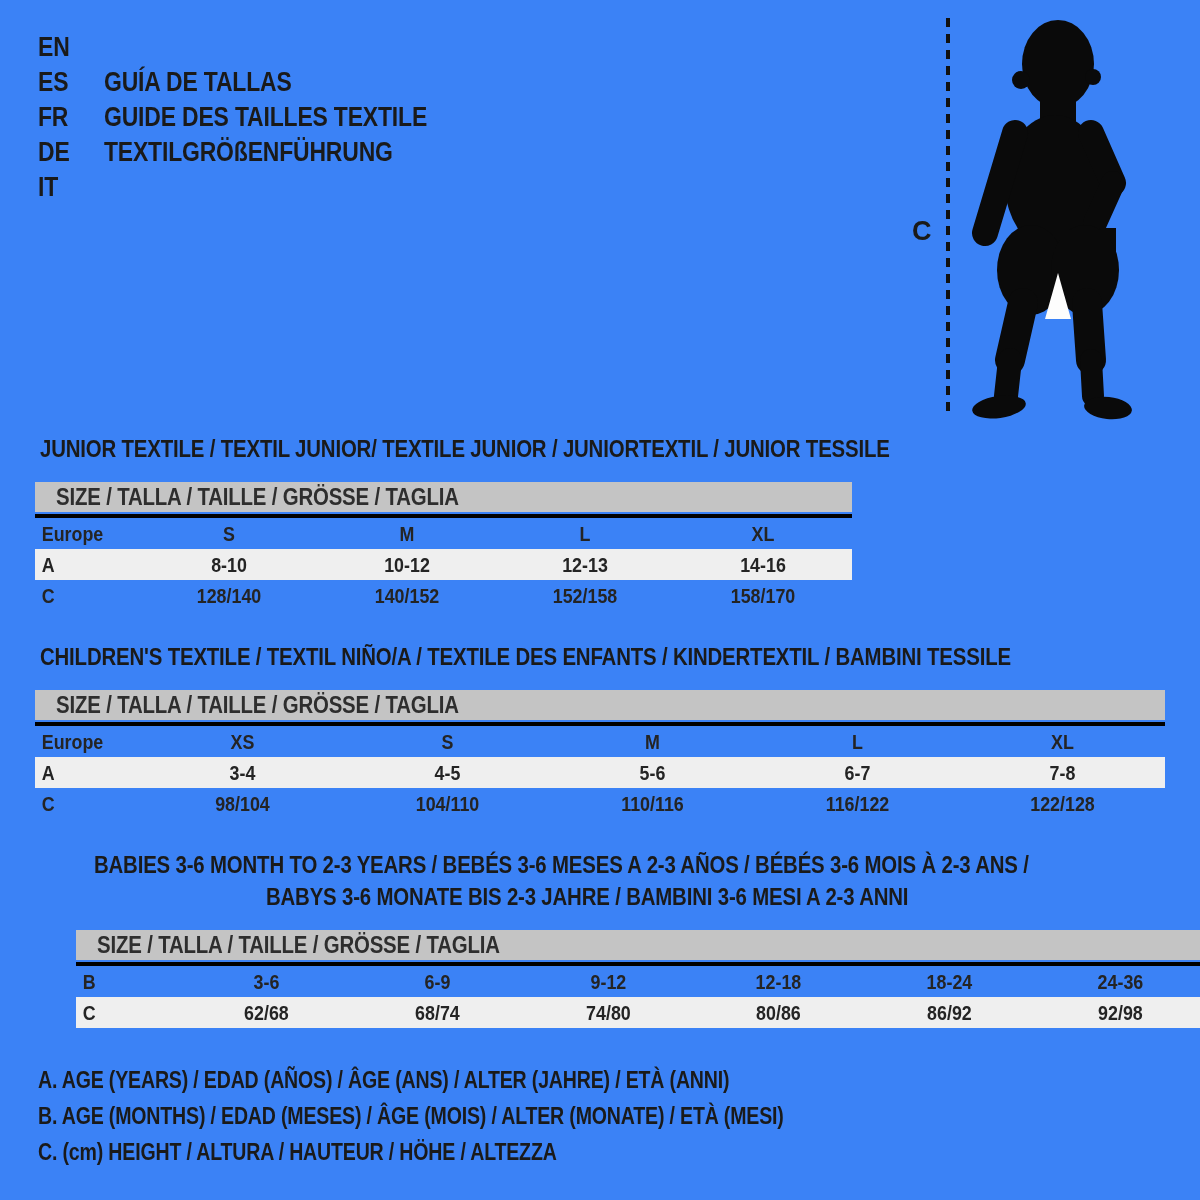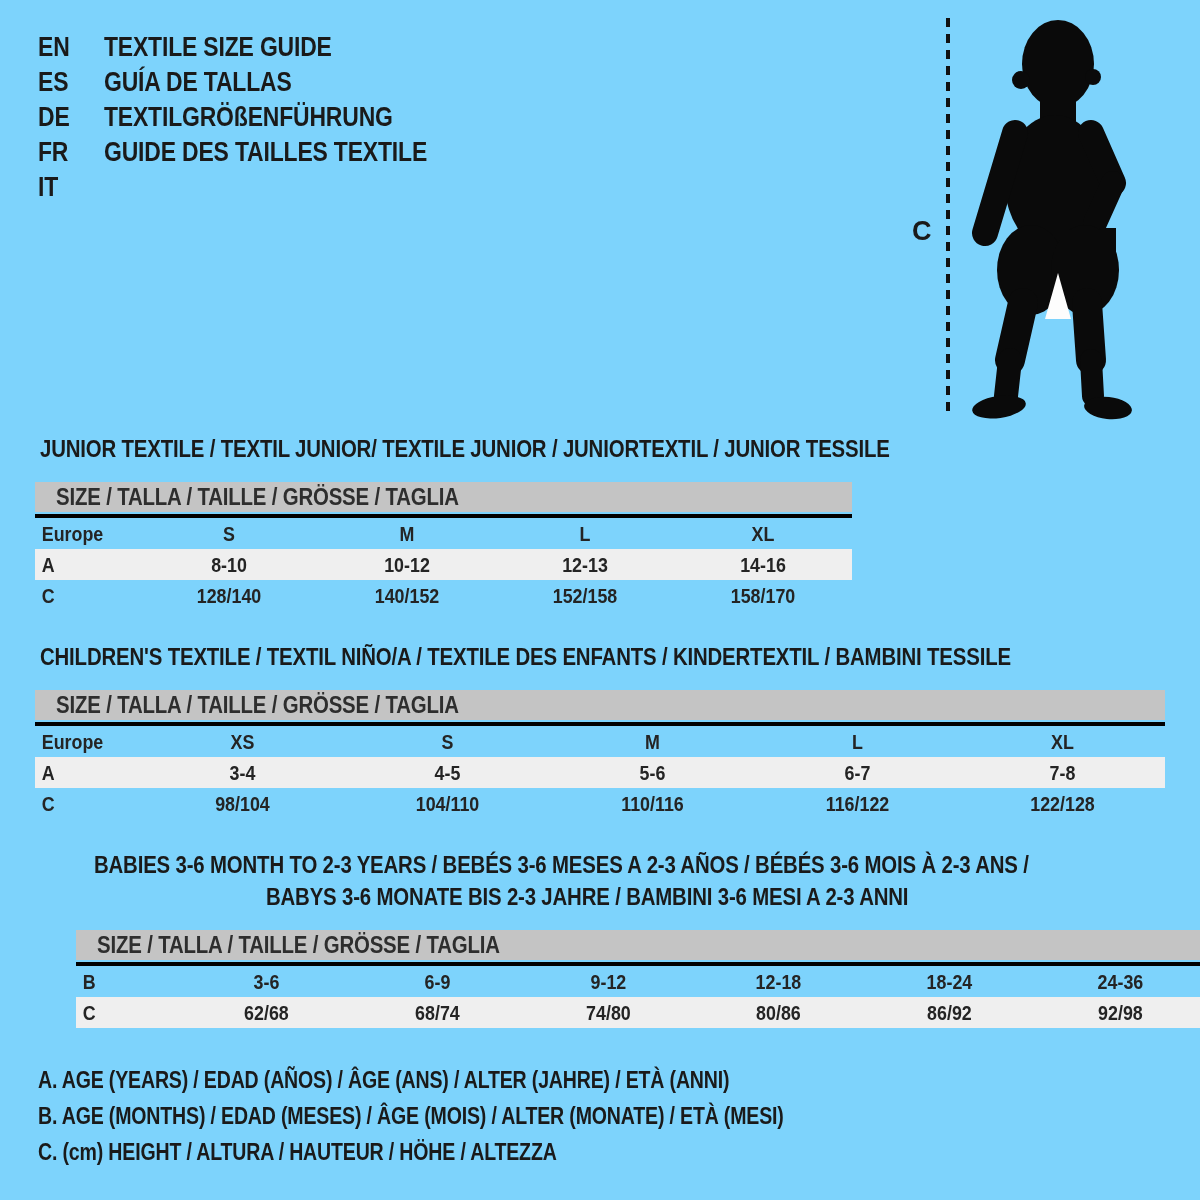--- a/index.html
+++ b/index.html
@@ -1,19 +1,19 @@
 <!DOCTYPE html>
 <html><head>
 <meta charset="utf-8">
 <style>
   * { margin:0; padding:0; box-sizing:border-box; }
   html,body { background:#ffffff; }
   .canvas {
     position:relative; width:1200px; height:1200px;
-    background:#7dd3fc; color:#1a1a1a; overflow:hidden;
+    background:#3b82f6; color:#1a1a1a; overflow:hidden;
     font-family:"Liberation Sans", sans-serif;
   }
   
   .cnd  { display:inline-block; transform:scaleX(0.85); transform-origin:0 50%; white-space:nowrap; letter-spacing:-0.2px; }
 
   
   .lang-block { position:absolute; left:38px; top:30px; }
   .lang-row   { display:flex; height:35px; align-items:center; }
   .lang-code  { width:66px; font-weight:700; font-size:27px; }
   .lang-label { font-weight:700; font-size:27px; }
@@ -42,33 +42,32 @@
   .notes div { height:36px; line-height:36px; font-weight:700; font-size:23px; }
 </style>
 </head>
 <body>
 
 <div class="canvas">
 
   <div class="lang-block">
     <div class="lang-row">
       <span class="lang-code"><span class="cnd">EN</span></span>
-      <span class="lang-label"><span class="cnd">TEXTILE SIZE GUIDE</span></span>
     </div>
     <div class="lang-row">
       <span class="lang-code"><span class="cnd">ES</span></span>
       <span class="lang-label"><span class="cnd">GUÍA DE TALLAS</span></span>
     </div>
     <div class="lang-row">
+      <span class="lang-code"><span class="cnd">FR</span></span>
+      <span class="lang-label"><span class="cnd">GUIDE DES TAILLES TEXTILE</span></span>
+    </div>
+    <div class="lang-row">
       <span class="lang-code"><span class="cnd">DE</span></span>
       <span class="lang-label"><span class="cnd">TEXTILGRÖßENFÜHRUNG</span></span>
-    </div>
-    <div class="lang-row">
-      <span class="lang-code"><span class="cnd">FR</span></span>
-      <span class="lang-label"><span class="cnd">GUIDE DES TAILLES TEXTILE</span></span>
     </div>
     <div class="lang-row">
       <span class="lang-code"><span class="cnd">IT</span></span>
     </div>
   </div>
 
   <svg class="dash-svg" width="8" height="408" viewBox="0 0 8 408">
     <line x1="4" y1="4" x2="4" y2="404" stroke="#111111" stroke-width="4" stroke-dasharray="9 7"></line>
   </svg>
 

